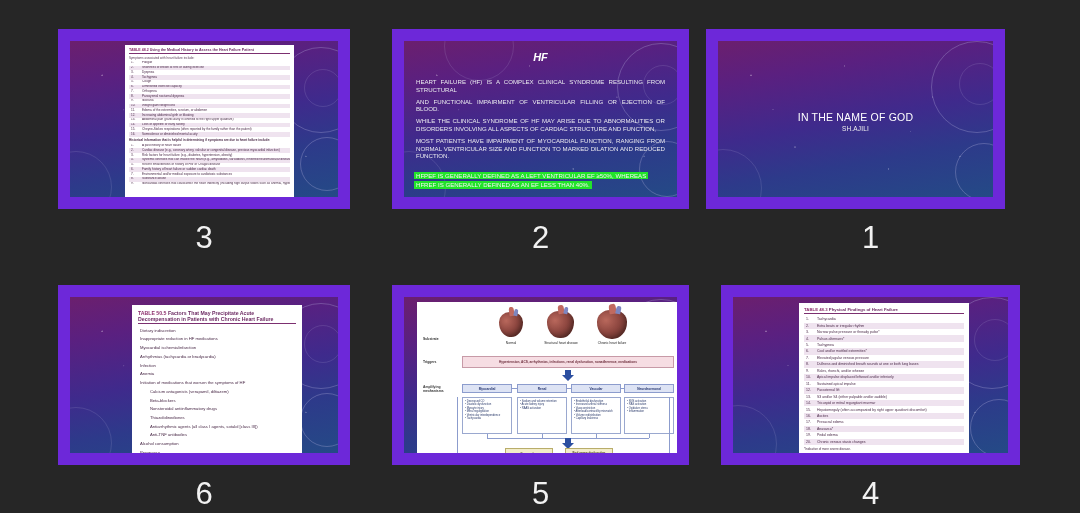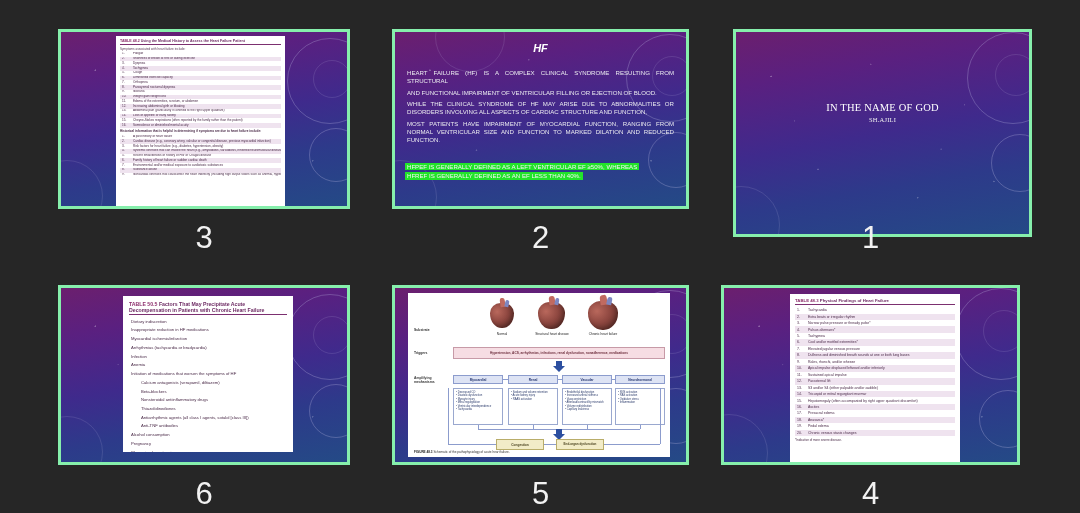--- a/index.html
+++ b/index.html
@@ -9,22 +9,22 @@
     font-family: "Liberation Sans", sans-serif;
     overflow: hidden;
   }
   #grid {
     position: relative;
     width: 1080px; height: 513px;
   }
   .cell { position: absolute; }
   .thumb-frame {
     position: absolute;
-    background: #86efac;
-    padding: 3px;
+    background: #6d28d9;
+    padding: 12px;
     box-shadow: 0 0 0 0px rgba(0,0,0,0);
   }
   .slide {
     position: relative;
     width: 100%; height: 100%;
     overflow: hidden;
     background: linear-gradient(170deg, #6b1f6e 0%, #5a2080 22%, #3f2a8c 50%, #2d3a8a 72%, #244a86 100%);
   }
   
   .slide .deco {
@@ -252,21 +252,21 @@
         <div class="hf-hl" style="left:12px; top:131px; width:272px; font-size:6.1px; line-height:1.3; background:transparent; padding:0;">
           <div style="display:inline; background:#22e32a; box-shadow: 2px 0 0 #22e32a, -2px 0 0 #22e32a;">HFPEF IS GENERALLY DEFINED AS A LEFT VENTRICULAR EF ≥50%, WHEREAS</div>
           <div style="display:inline-block; background:#22e32a; box-shadow: 2px 0 0 #22e32a, -2px 0 0 #22e32a; margin-top:1px;">HFREF IS GENERALLY DEFINED AS AN EF LESS THAN 40%.</div>
         </div>
       </div>
     </div>
     <div class="slide-num" style="left:392px; top:222px; width:297px;">2</div>
   </div>
 
   <div class="cell">
-    <div class="thumb-frame" style="left:733px; top:29px; width:299px; height:208px;font-family:Liberation Serif, serif;">
+    <div class="thumb-frame" style="left:706px; top:29px; width:299px; height:180px;">
       <div class="slide">
         <div class="deco">
           <div class="stars"></div>
           <div class="ring" style="right:-30px; top:0px; width:92px; height:92px;"></div>
           <div class="ring dim" style="right:-8px; top:22px; width:42px; height:42px;"></div>
           <div class="ring" style="right:-20px; top:102px; width:58px; height:58px;"></div>
           <div class="ring dim" style="left:-34px; bottom:-30px; width:78px; height:78px;"></div>
         </div>
         <div class="s1-main" style="top:70px; font-size:10.5px; letter-spacing:.2px;">IN THE NAME OF GOD</div>
         <div class="s1-sub" style="top:84px; font-size:6.5px; letter-spacing:.2px;">SH.AJILI</div>

